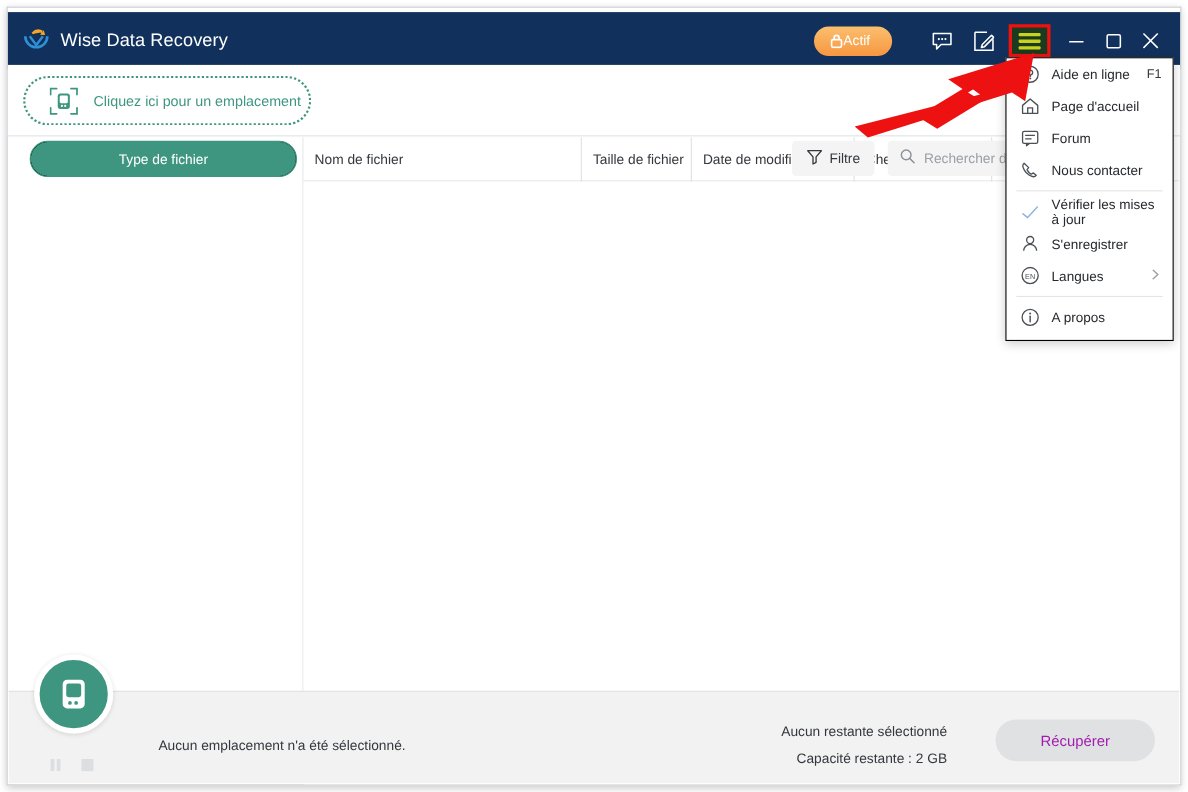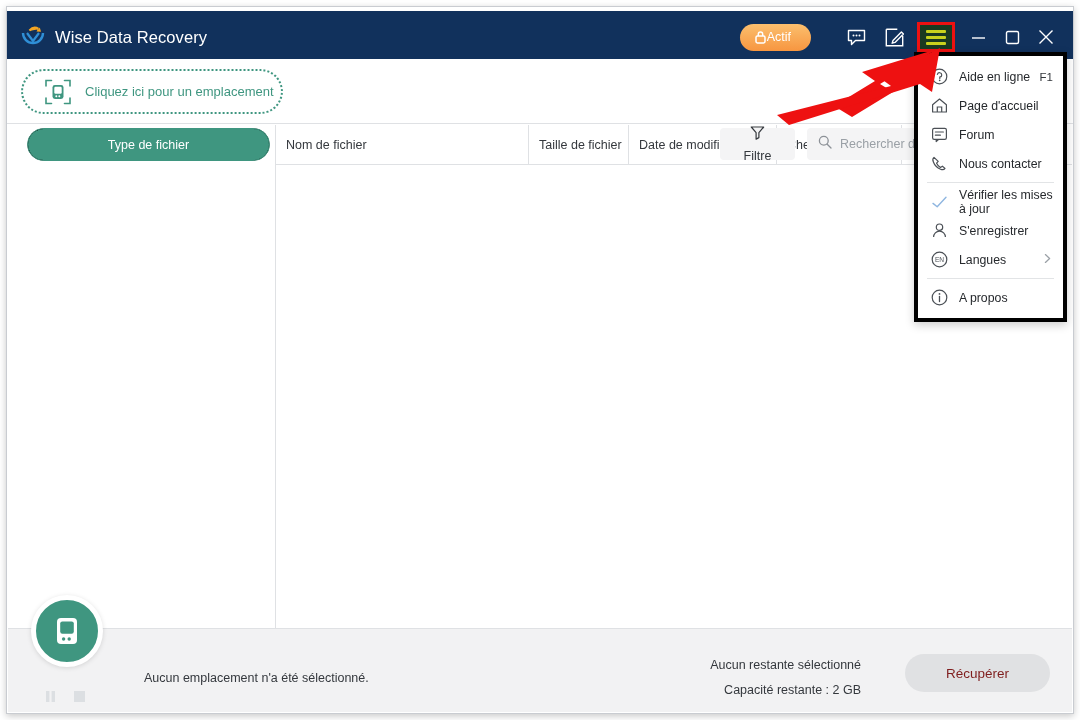--- a/index.html
+++ b/index.html
@@ -90,21 +90,20 @@
   .loc-text { margin-left: 14px; color: #3f9680; font-size: 13px; }
 
   .filter-btn {
     position: absolute; left: 713px; top: 69px;
     width: 75px; height: 32px;
     background: #f4f4f5;
     border-radius: 4px;
     display: flex; align-items: center; justify-content: center; gap: 6px;
     color: #34383d; font-size: 12.5px;
     z-index: 3;
-    flex-direction: column;
   }
   .search-box {
     position: absolute; left: 800px; top: 69px;
     width: 185px; height: 32px;
     background: #f4f4f5;
     border-radius: 4px;
     display: flex; align-items: center; gap: 8px;
     padding-left: 11px;
     z-index: 3;
   }
@@ -174,30 +173,30 @@
   .sel-info {
     position: absolute; right: 211px; top: 24px;
     text-align: right; font-size: 12.5px; color: #34383d;
     line-height: 25px;
   }
   .recover-btn {
     position: absolute; right: 22px; top: 25px;
     width: 145px; height: 38px;
     border-radius: 19px;
     background: #e0e1e3;
-    color: #7f1d1d; font-size: 13.5px;
+    color: #a21caf; font-size: 13.5px;
     display:flex; align-items:center; justify-content:center;
   }
 
   
   .menu {
     position: absolute; left: 907px; top: 45px;
-    width: 153px; padding: 6px 0 6px 0;
-    background: #ffffff;
-    border: 4px solid #000000;
+    width: 153px; padding: 0 0 6px 0;
+    background: #ffffff;
+    border: 1px solid #000000;
     box-shadow: 0 3px 9px rgba(0,0,0,0.2);
     z-index: 20;
   }
   .mi {
     height: 29px; display: flex; align-items: center;
     padding: 0 10px;
     font-size: 12.3px; color: #26292d;
   }
   .mi .ic { width: 22px; display:flex; align-items:center; justify-content:center; flex: 0 0 22px; }
   .mi .lbl { margin-left: 9px; flex: 1; }

